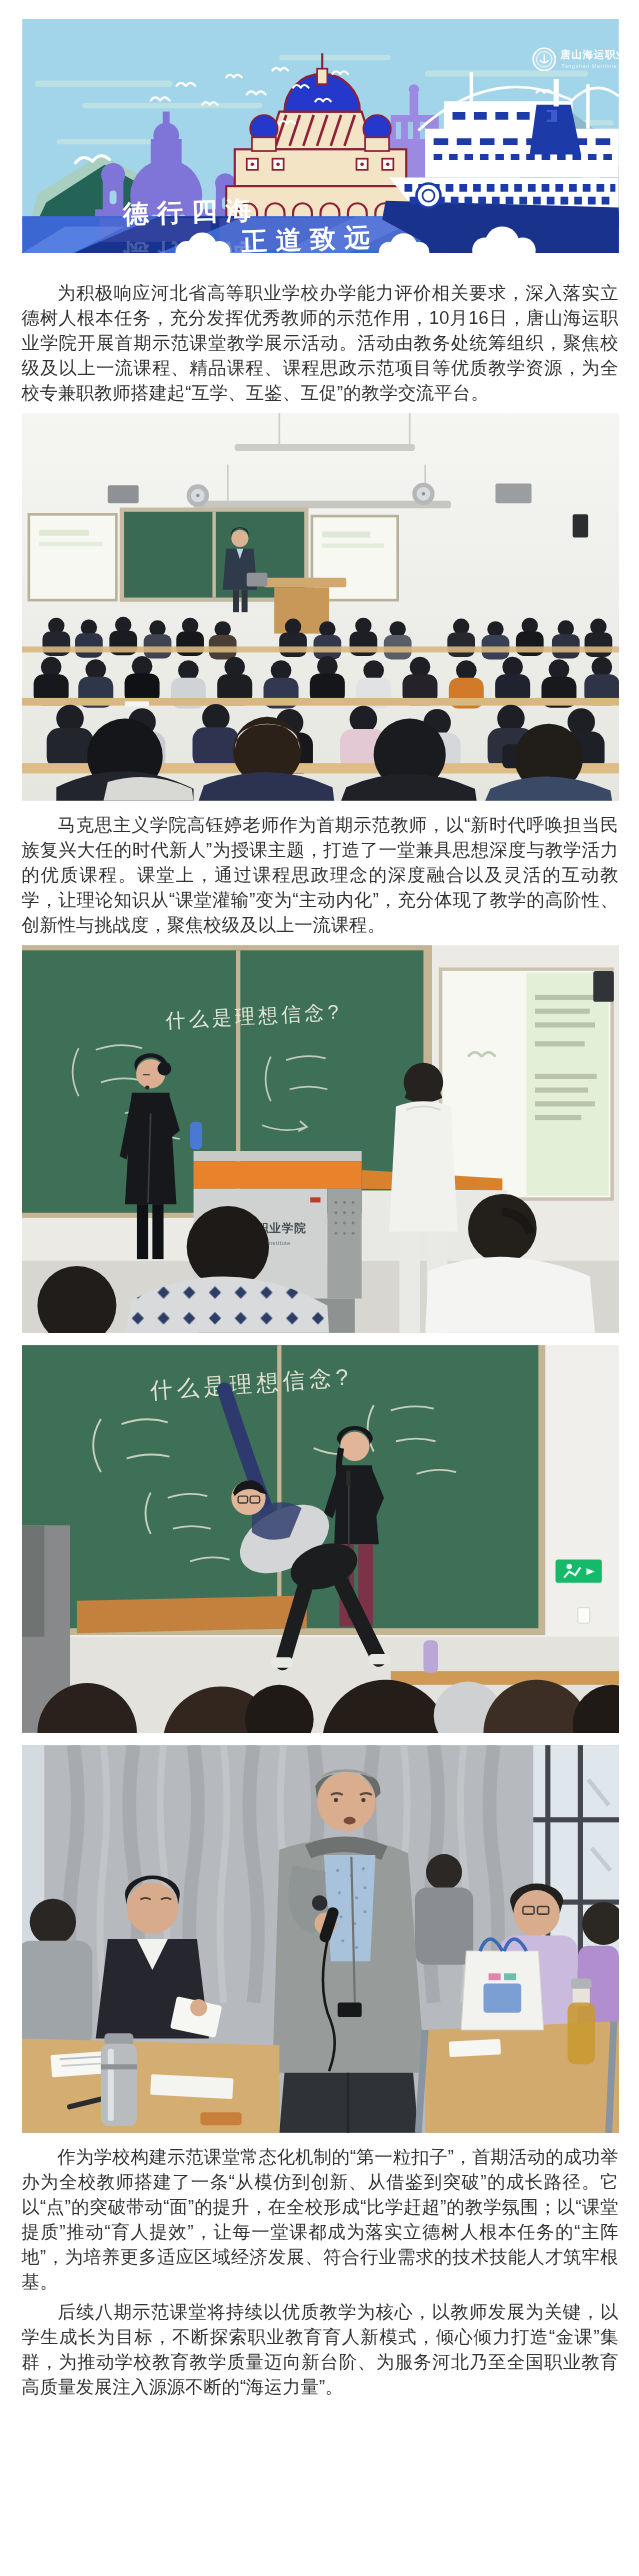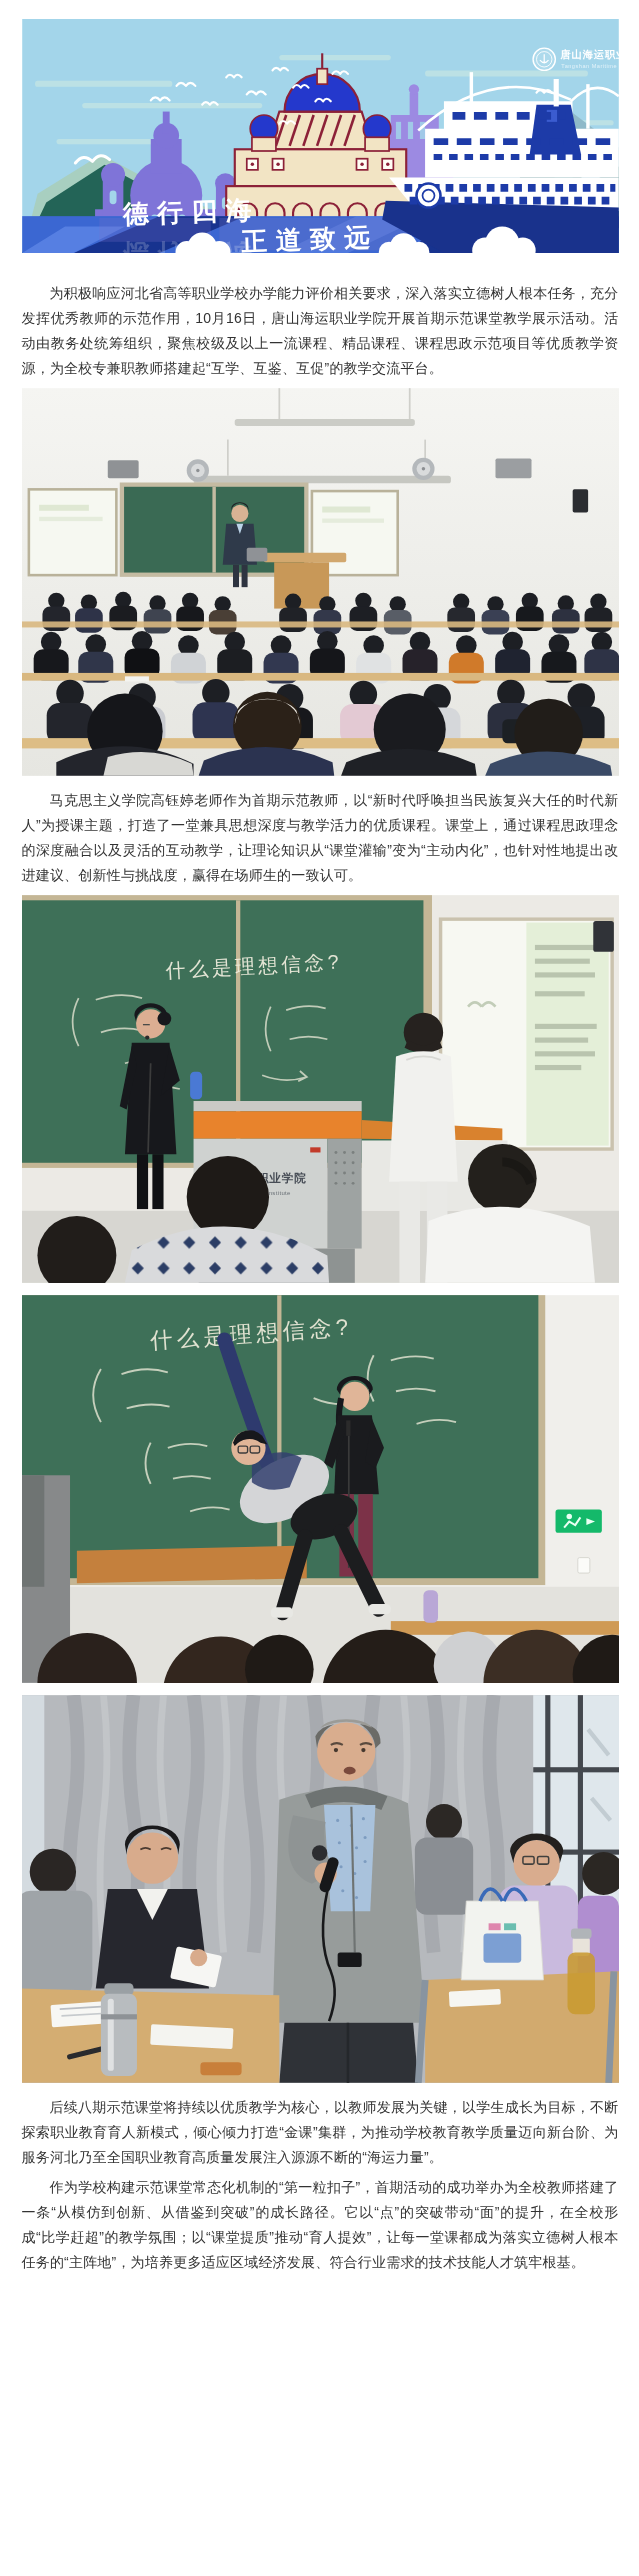--- a/index.html
+++ b/index.html
@@ -1,21 +1,21 @@
 <!DOCTYPE html>
 <html style="font-size:13.7px"><head>
 <meta charset="utf-8">
 <style>
   html,body{margin:0;padding:0;background:#fff;}
   body{width:640px;font-family:"Liberation Sans","DejaVu Sans",sans-serif;}
   .content{width:597px;margin:0 auto;padding:19px 0 13.7px;}
   .banner{width:597px;height:234px;overflow:hidden;display:block;}
   .banner svg{display:block;}
   p.para{
-    font-size:14px;line-height:25px;color:#333;text-align:justify;
+    font-size:18px;line-height:25px;color:#333;text-align:justify;
     text-indent:2em;margin:5.1px 0;letter-spacing:0.2px;
   }
   p.lead{margin-top:28px;}
   figure.photo{margin:6.9px 0 12px;width:597px;height:388px;overflow:hidden;}
   figure.photo svg{display:block;}
 </style>
 </head>
 <body>
 
 <div class="content">
@@ -322,21 +322,21 @@
         <path d="M248,392 a38,30 0 0 1 76,0 l-4,-16 a38,24 0 0 0 -68,0 Z" fill="#e8e5df"></path>
         <path d="M206,452 L212,434 Q286,402 362,436 L364,452 Z" fill="#2b3350"></path>
         <circle cx="452" cy="398" r="42" fill="#1a1b1f"></circle>
         <path d="M372,452 L378,436 Q452,404 528,438 L530,452 Z" fill="#1f2126"></path>
         <circle cx="614" cy="402" r="40" fill="#211d19"></circle>
         <path d="M540,452 L546,438 Q614,408 686,440 L688,452 Z" fill="#3a4a66"></path>
       </g>
     </svg>
   </figure>
 
-  <p class="para">马克思主义学院高钰婷老师作为首期示范教师，以“新时代呼唤担当民族复兴大任的时代新人”为授课主题，打造了一堂兼具思想深度与教学活力的优质课程。课堂上，通过课程思政理念的深度融合以及灵活的互动教学，让理论知识从“课堂灌输”变为“主动内化”，也针对性地提出改进建议、创新性与挑战度，赢得在场师生的一致认可。</p>
+  <p class="para">马克思主义学院高钰婷老师作为首期示范教师，以“新时代呼唤担当民族复兴大任的时代新人”为授课主题，打造了一堂兼具思想深度与教学活力的优质课程。课堂上，通过课程思政理念的深度融合以及灵活的互动教学，让理论知识从“课堂灌输”变为“主动内化”，充分体现了教学的高阶性、创新性与挑战度，聚焦校级及以上一流课程。</p>
 
   <figure class="photo" aria-label="马克思主义学院高钰婷老师在讲台开展示范教学，黑板上写有板书，右侧为投影幕布，学生认真听讲">
     <svg width="597" height="388" viewBox="0 0 696 452">
       <defs>
         <pattern id="diam" width="30" height="30" patternUnits="userSpaceOnUse">
           <rect width="30" height="30" fill="#d9dadc"></rect>
           <rect x="10" y="10" width="10" height="10" fill="#2c3e66" transform="rotate(45 15 15)"></rect>
         </pattern>
       </defs>
       <rect width="696" height="452" fill="#eceae5"></rect>
@@ -646,17 +646,17 @@
         <rect x="562" y="266" width="14" height="8" fill="#48b0a0" opacity=".8"></rect>
       </g>
       <g>
         <rect x="642" y="282" width="20" height="22" rx="4" fill="#e8e3da"></rect>
         <rect x="640" y="272" width="24" height="12" rx="4" fill="#b0b4b8"></rect>
         <rect x="636" y="300" width="32" height="72" rx="9" fill="#c89a30" opacity=".88"></rect>
       </g>
     </svg>
   </figure>
 
+  <p class="para">作为学校构建示范课堂常态化机制的“第一粒扣子”，首期活动的成功举办为全校教师搭建了一条“从模仿到创新、从借鉴到突破”的成长路径。它以“点”的突破带动“面”的提升，在全校形成“比学赶超”的教学氛围；以“课堂提质”推动“育人提效”，让每一堂课都成为落实立德树人根本任务的“主阵地”，为培养更多适应区域经济发展、符合行业需求的技术技能人才筑牢根基。</p>
   <p class="para">后续八期示范课堂将持续以优质教学为核心，以教师发展为关键，以学生成长为目标，不断探索职业教育育人新模式，倾心倾力打造“金课”集群，为推动学校教育教学质量迈向新台阶、为服务河北乃至全国职业教育高质量发展注入源源不断的“海运力量”。</p>
-  <p class="para">作为学校构建示范课堂常态化机制的“第一粒扣子”，首期活动的成功举办为全校教师搭建了一条“从模仿到创新、从借鉴到突破”的成长路径。它以“点”的突破带动“面”的提升，在全校形成“比学赶超”的教学氛围；以“课堂提质”推动“育人提效”，让每一堂课都成为落实立德树人根本任务的“主阵地”，为培养更多适应区域经济发展、符合行业需求的技术技能人才筑牢根基。</p>
 
 </div>
 
 
 </body></html>

